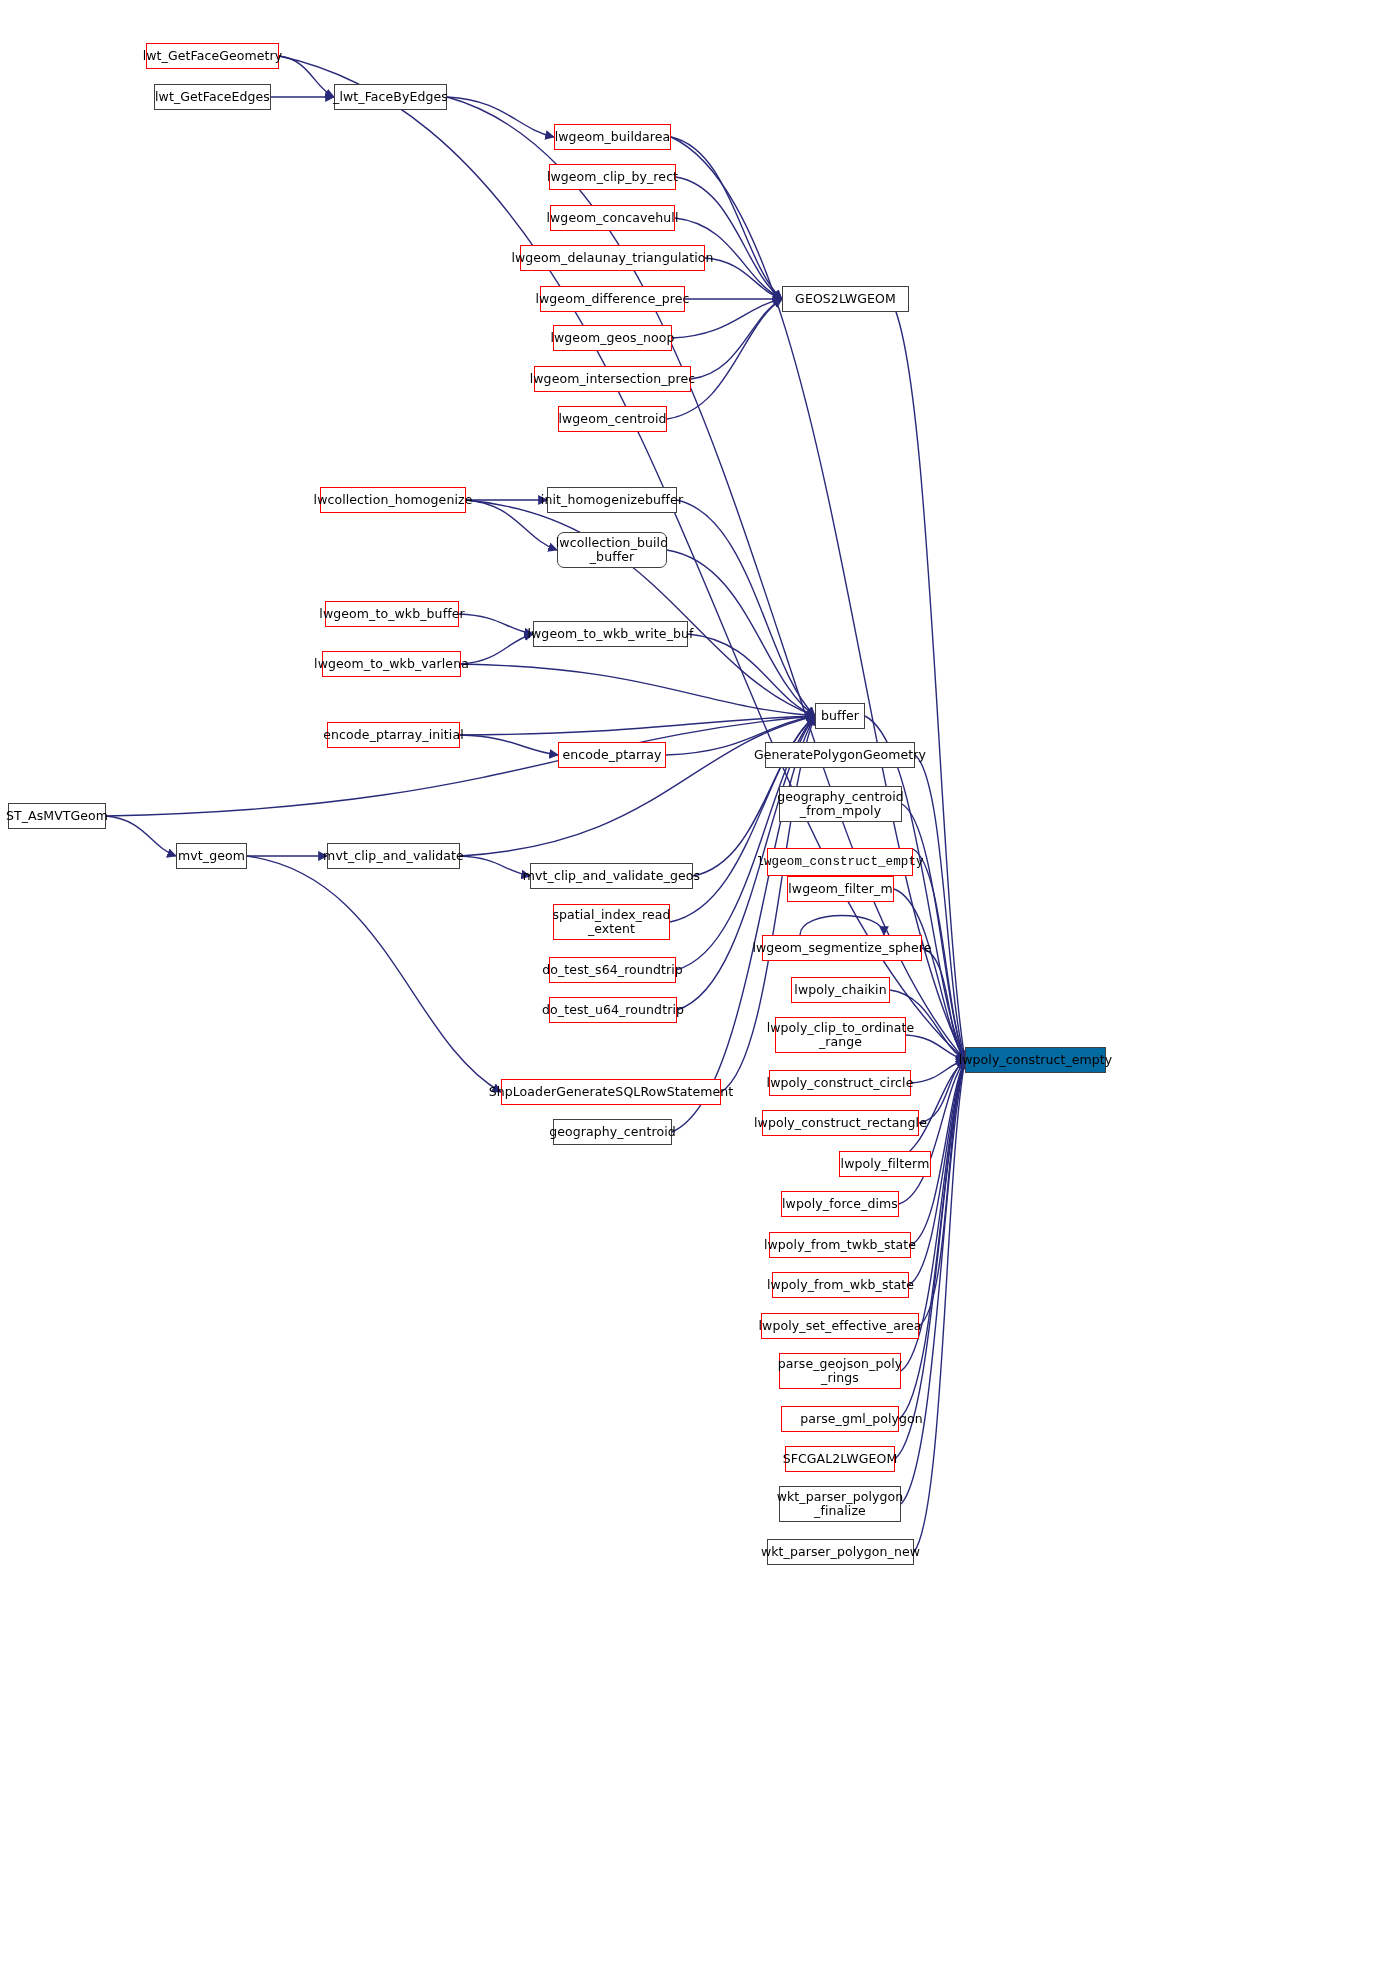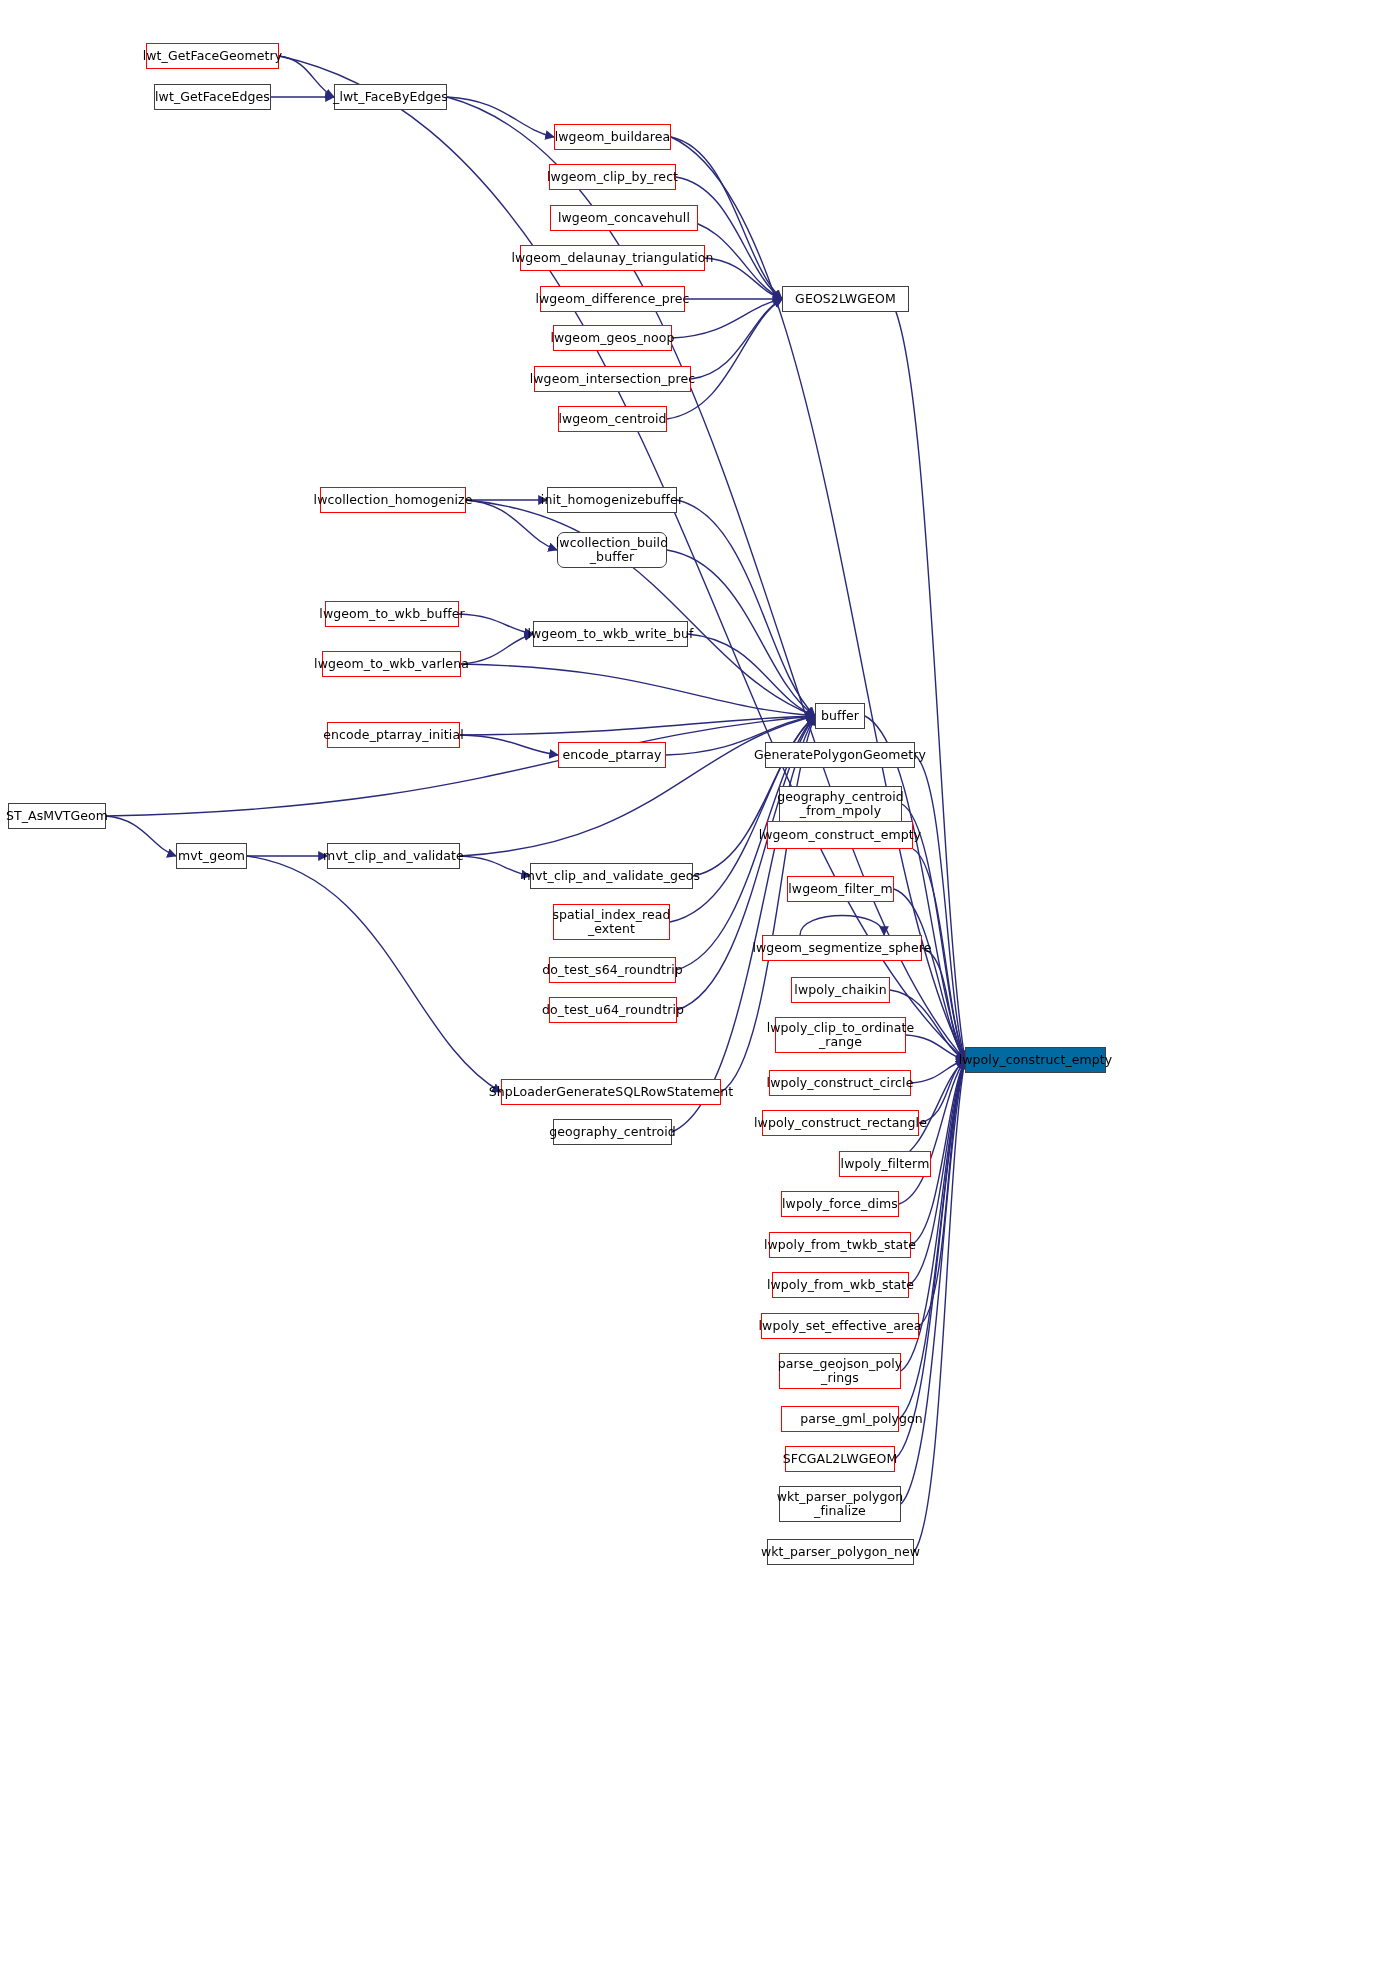--- a/index.html
+++ b/index.html
@@ -97,21 +97,21 @@
         <path d="M 721 1092 C 772.7 1061.92, 781.395 798.72, 815 716" marker-end="url(#arrow)"></path>
         <path d="M 672 1132 C 750.65 1098.72, 763.8775 807.52, 815 716" marker-end="url(#arrow)"></path>
       </g>
   </svg>
   <div id="nodes-layer">
       <div class="node red" style="left: 146px; top: 43px; width: 133px; height: 26px; text-align: center;">lwt_GetFaceGeometry</div>
       <div class="node black" style="left: 154px; top: 84px; width: 117px; height: 26px;">lwt_GetFaceEdges</div>
       <div class="node black" style="left: 334px; top: 84px; width: 113px; height: 26px;">_lwt_FaceByEdges</div>
       <div class="node red" style="left: 554px; top: 124px; width: 117px; height: 26px;">lwgeom_buildarea</div>
       <div class="node red" style="left: 549px; top: 164px; width: 127px; height: 26px;">lwgeom_clip_by_rect</div>
-      <div class="node red" style="left: 550px; top: 205px; width: 148px; height: 26px;">lwgeom_concavehull</div>
+      <div class="node red" style="left: 550px; top: 205px; width: 125px; height: 26px;">lwgeom_concavehull</div>
       <div class="node red" style="left: 520px; top: 245px; width: 185px; height: 26px;">lwgeom_delaunay_triangulation</div>
       <div class="node red" style="left: 540px; top: 286px; width: 145px; height: 26px;">lwgeom_difference_prec</div>
       <div class="node red" style="left: 553px; top: 325px; width: 119px; height: 26px;">lwgeom_geos_noop</div>
       <div class="node red" style="left: 534px; top: 366px; width: 157px; height: 26px;">lwgeom_intersection_prec</div>
       <div class="node red" style="left: 558px; top: 406px; width: 109px; height: 26px;">lwgeom_centroid</div>
       <div class="node black" style="left: 782px; top: 286px; width: 127px; height: 26px;">GEOS2LWGEOM</div>
       <div class="node red" style="left: 320px; top: 487px; width: 146px; height: 26px;">lwcollection_homogenize</div>
       <div class="node black" style="left: 547px; top: 487px; width: 130px; height: 26px;">init_homogenizebuffer</div>
       <div class="node black" style="left: 557px; top: 532px; width: 110px; height: 36px; border-radius: 7px;">lwcollection_build
 _buffer</div>
@@ -120,21 +120,21 @@
       <div class="node red" style="left: 322px; top: 651px; width: 139px; height: 26px;">lwgeom_to_wkb_varlena</div>
       <div class="node red" style="left: 327px; top: 722px; width: 133px; height: 26px;">encode_ptarray_initial</div>
       <div class="node red" style="left: 558px; top: 742px; width: 108px; height: 26px;">encode_ptarray</div>
       <div class="node black" style="left: 815px; top: 703px; width: 50px; height: 26px;">buffer</div>
       <div class="node black" style="left: 765px; top: 742px; width: 150px; height: 26px;">GeneratePolygonGeometry</div>
       <div class="node black" style="left: 8px; top: 803px; width: 98px; height: 26px;">ST_AsMVTGeom</div>
       <div class="node black" style="left: 779px; top: 786px; width: 123px; height: 36px;">geography_centroid
 _from_mpoly</div>
       <div class="node black" style="left: 176px; top: 843px; width: 71px; height: 26px;">mvt_geom</div>
       <div class="node black" style="left: 327px; top: 843px; width: 133px; height: 26px;">mvt_clip_and_validate</div>
-      <div class="node red" style="left: 767px; top: 821px; width: 146px; height: 28px;">lwgeom_construct_empty</div>
+      <div class="node red" style="left: 767px; top: 848px; width: 146px; height: 28px; font-family: Liberation Mono, monospace;">lwgeom_construct_empty</div>
       <div class="node black" style="left: 530px; top: 863px; width: 163px; height: 26px;">mvt_clip_and_validate_geos</div>
       <div class="node red" style="left: 787px; top: 876px; width: 107px; height: 26px;">lwgeom_filter_m</div>
       <div class="node red" style="left: 553px; top: 904px; width: 117px; height: 36px;">spatial_index_read
 _extent</div>
       <div class="node red" style="left: 762px; top: 935px; width: 160px; height: 26px;">lwgeom_segmentize_sphere</div>
       <div class="node red" style="left: 549px; top: 957px; width: 127px; height: 26px;">do_test_s64_roundtrip</div>
       <div class="node red" style="left: 791px; top: 977px; width: 99px; height: 26px;">lwpoly_chaikin</div>
       <div class="node red" style="left: 549px; top: 997px; width: 128px; height: 26px;">do_test_u64_roundtrip</div>
       <div class="node red" style="left: 775px; top: 1017px; width: 131px; height: 36px;">lwpoly_clip_to_ordinate
 _range</div>

